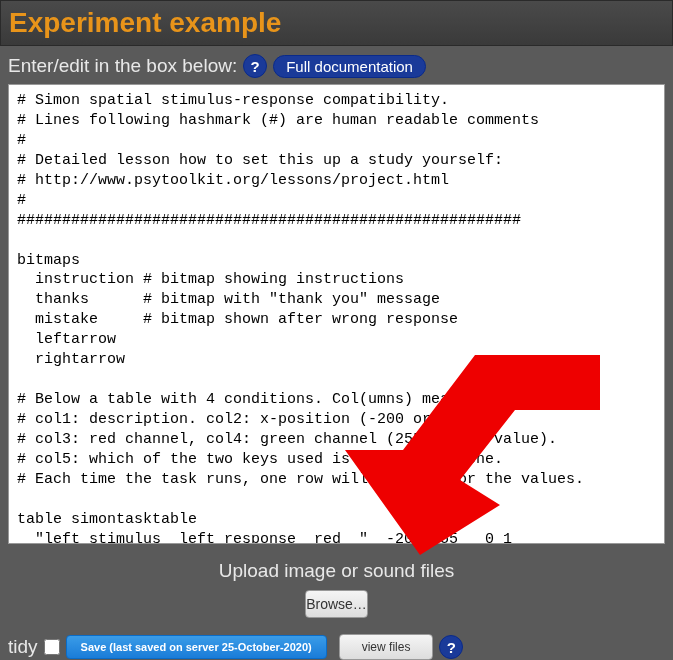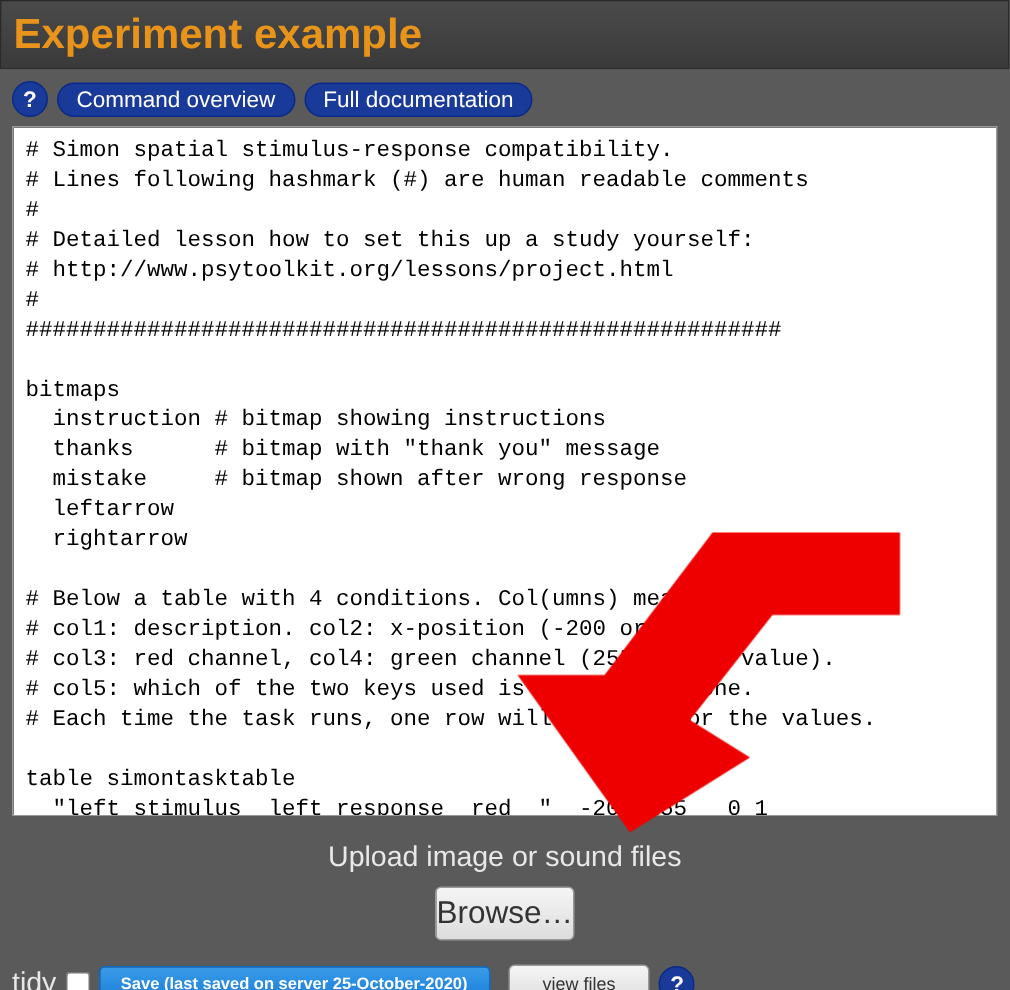--- a/index.html
+++ b/index.html
@@ -87,21 +87,21 @@
     }
     .upload-label {
       color: #e8e8e8;
       font-size: 19px;
     }
     .browse-btn {
       background: linear-gradient(to bottom, #f5f5f5, #ddd);
       border: 1px solid #999;
       border-radius: 4px;
       padding: 5px 0;
-      font-size: 21px;
+      font-size: 14px;
       color: #333;
       cursor: pointer;
     }
     .file-status {
       color: #e8e8e8;
       font-size: 15px;
     }
     .bottom-row {
       padding: 8px 8px;
       display: flex;
@@ -144,22 +144,22 @@
     }
   </style>
 </head>
 <body>
 
 <div class="header-bar">
   <div class="header-title">Experiment example</div>
 </div>
 
 <div class="sub-row">
+  <span class="sub-label">Enter/edit in the box below:</span>
   <span class="help-round">?</span>
-  <span class="round-btn">Command overview</span>
   <span class="round-btn">Full documentation</span>
 </div>
 
 <div class="editor-wrap">
   <textarea class="editor" spellcheck="false" style=""># Simon spatial stimulus-response compatibility.
 # Lines following hashmark (#) are human readable comments
 #
 # Detailed lesson how to set this up a study yourself:
 # http://www.psytoolkit.org/lessons/project.html
 #

